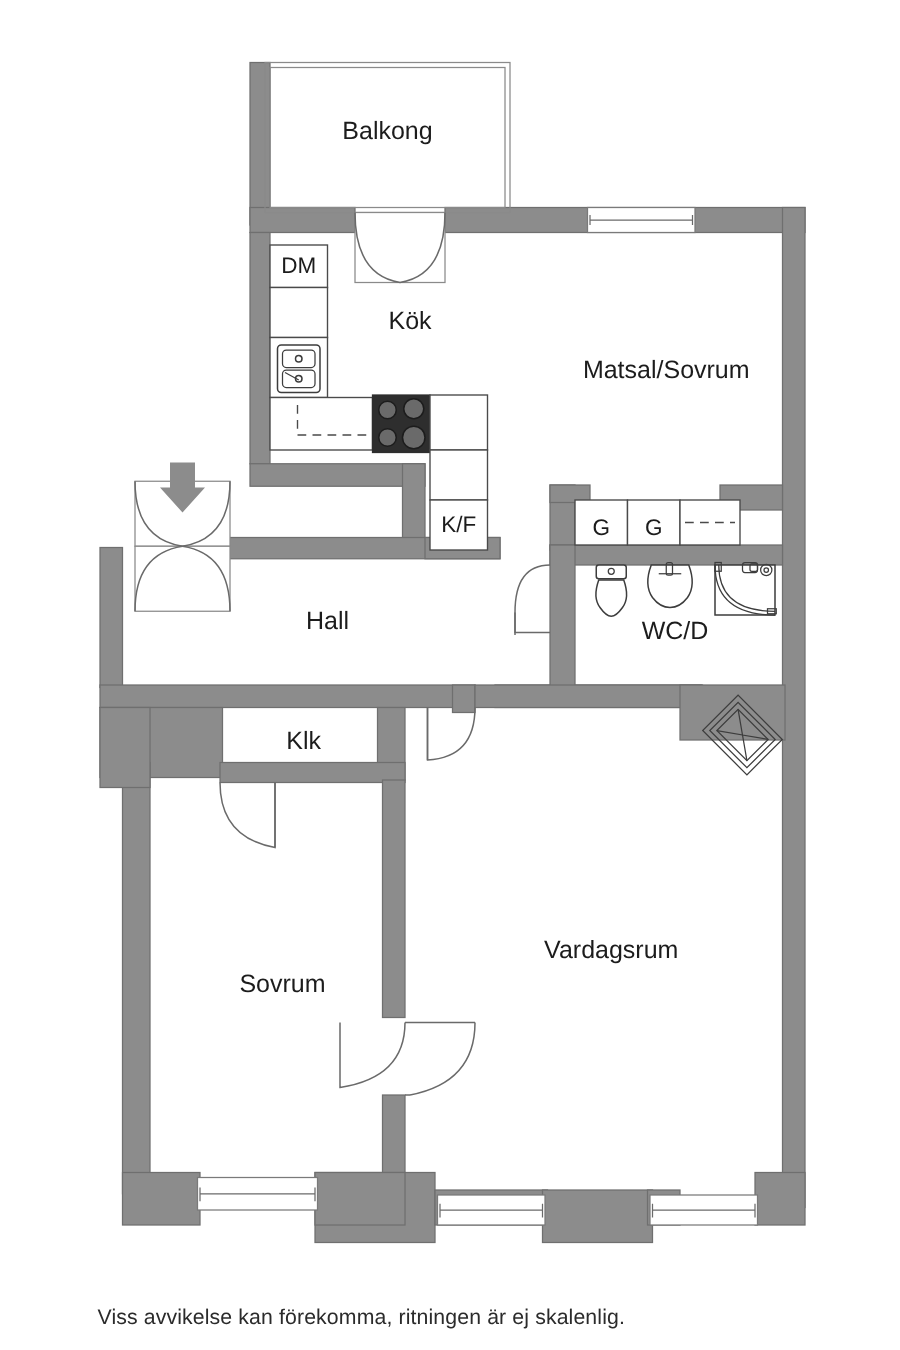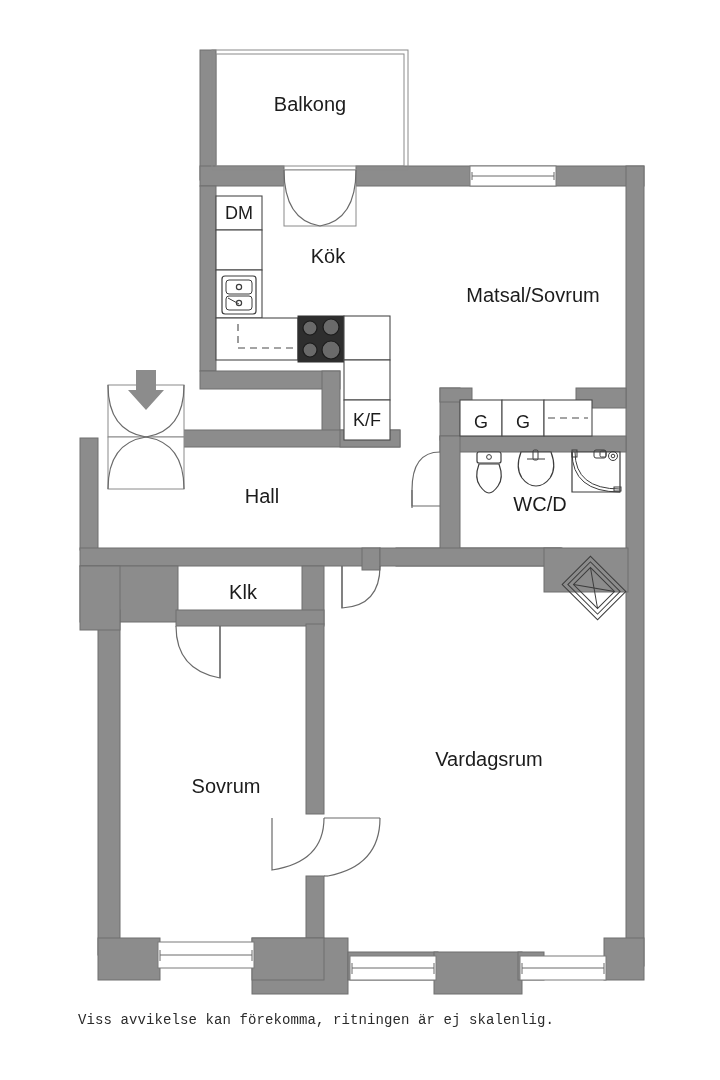--- a/index.html
+++ b/index.html
@@ -41,23 +41,23 @@
   .door-leaf { fill: #ffffff; stroke: #8a8a8a; stroke-width: 1; }
   .arrow { fill: #8c8c8c; }
   .fixture { fill: #ffffff; stroke: #3d3d3d; stroke-width: 1.2; }
   .fixture-thin { fill: none; stroke: #3d3d3d; stroke-width: 1; }
   .win-frame { fill: #ffffff; stroke: #7a7a7a; stroke-width: 1; }
   .win-line { fill: none; stroke: #6a6a6a; stroke-width: 1; }
   .dash { fill: none; stroke: #4a4a4a; stroke-width: 1.1; stroke-dasharray: 7 5; }
   .caption {
     position: absolute;
     left: 78px;
-    top: 1012px;
-    font-family: Liberation Mono, monospace;
-    font-size: 14px;
+    top: 1044px;
+    font-family: Liberation Sans, sans-serif;
+    font-size: 17px;
     color: #2b2b2b;
     letter-spacing: 0.1px;
     white-space: nowrap;
   }
 </style>
 </head>
 <body>
 
 <div id="plan-wrap">
 

